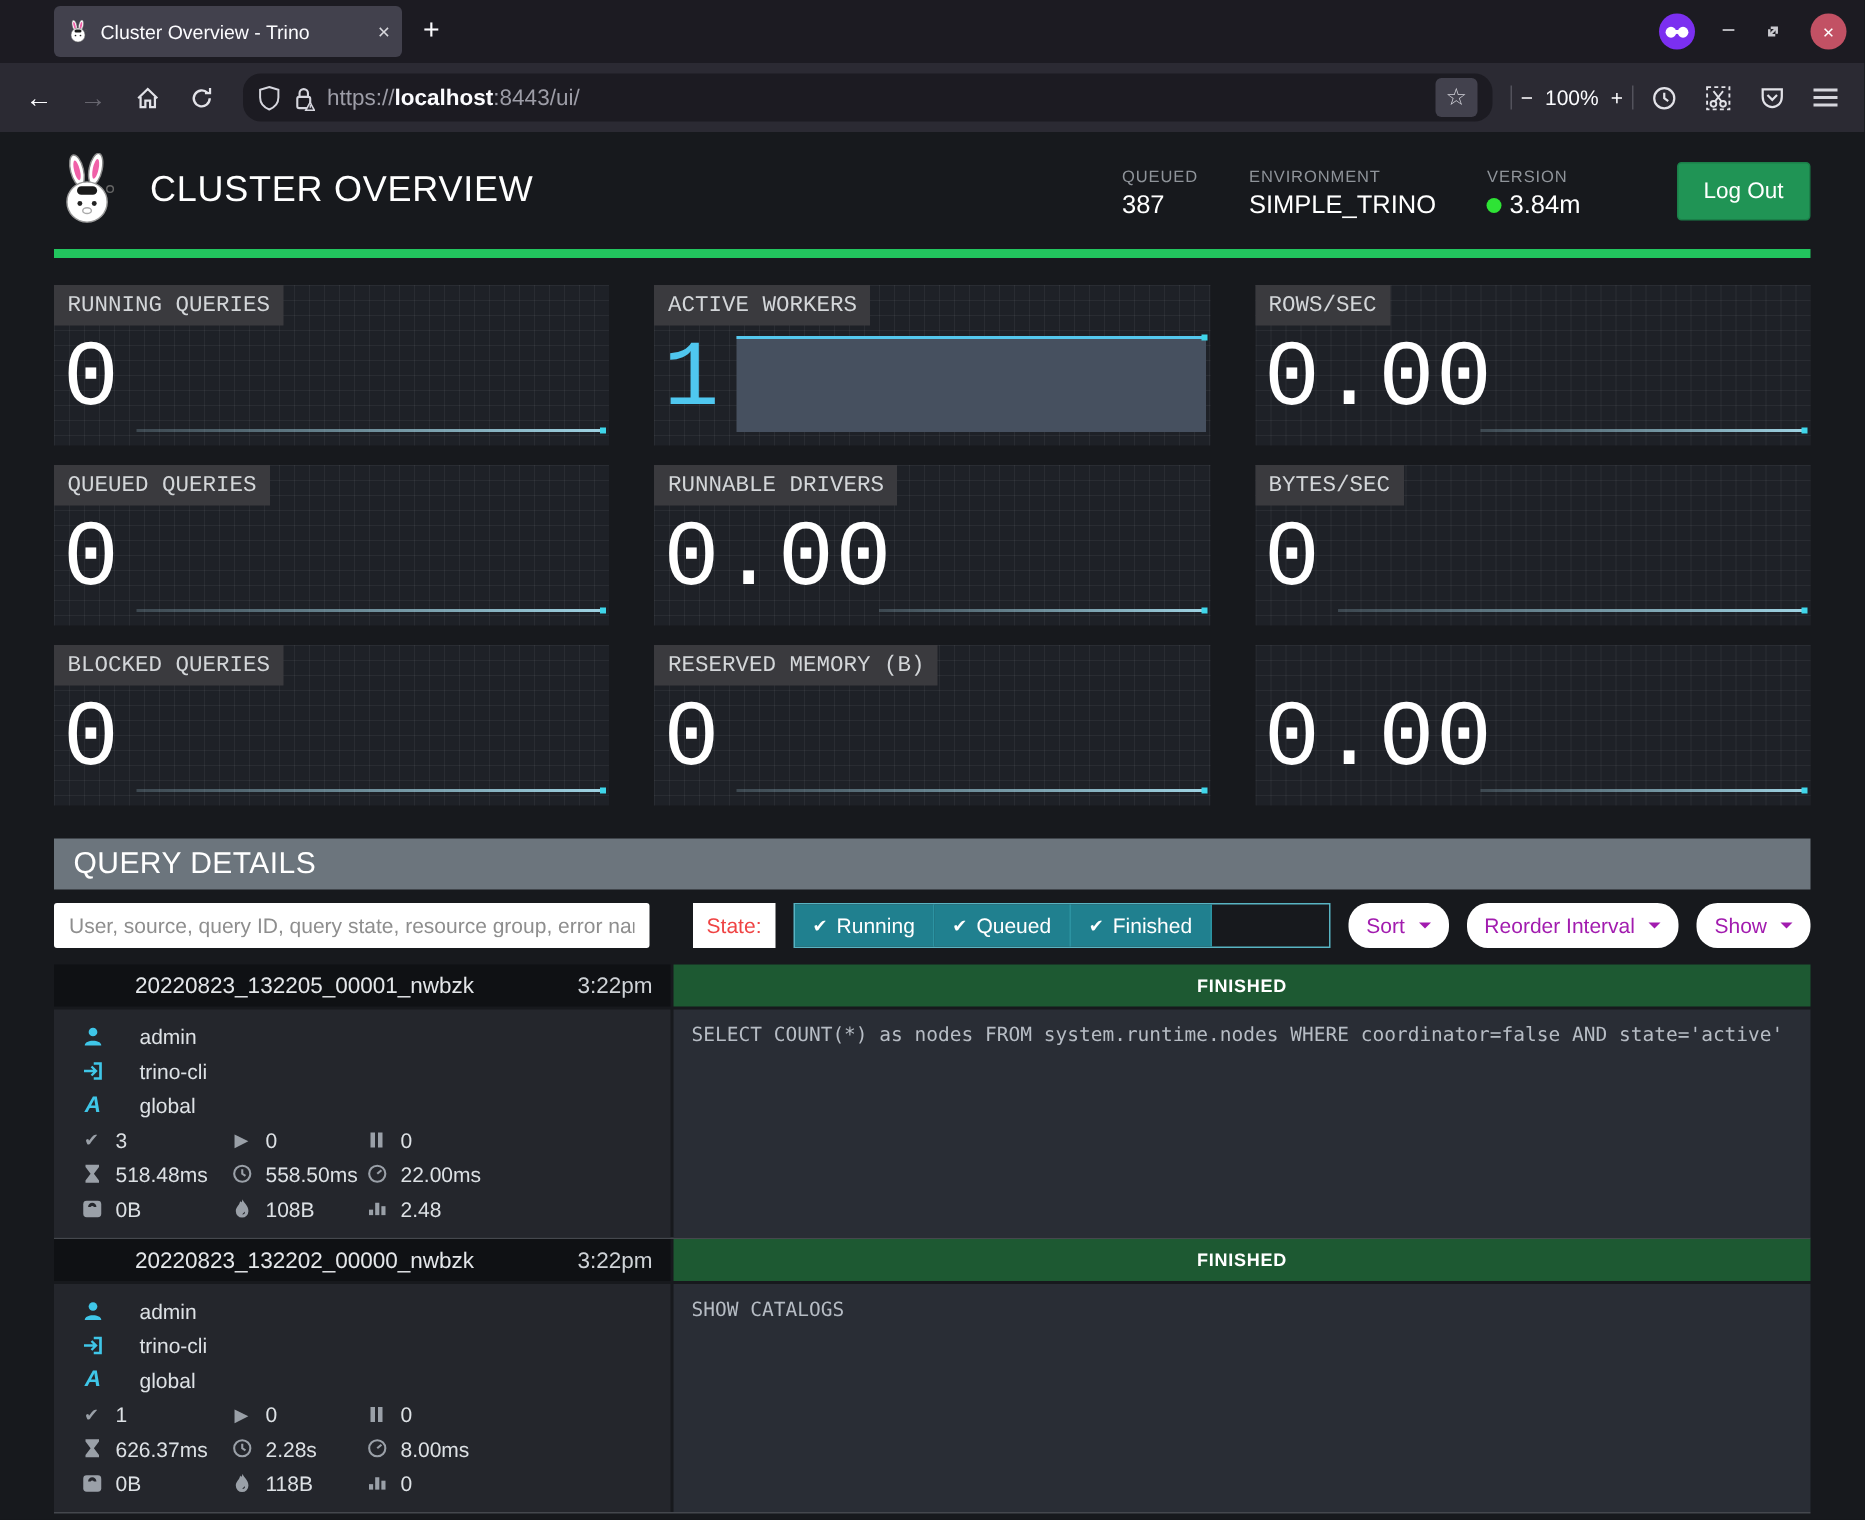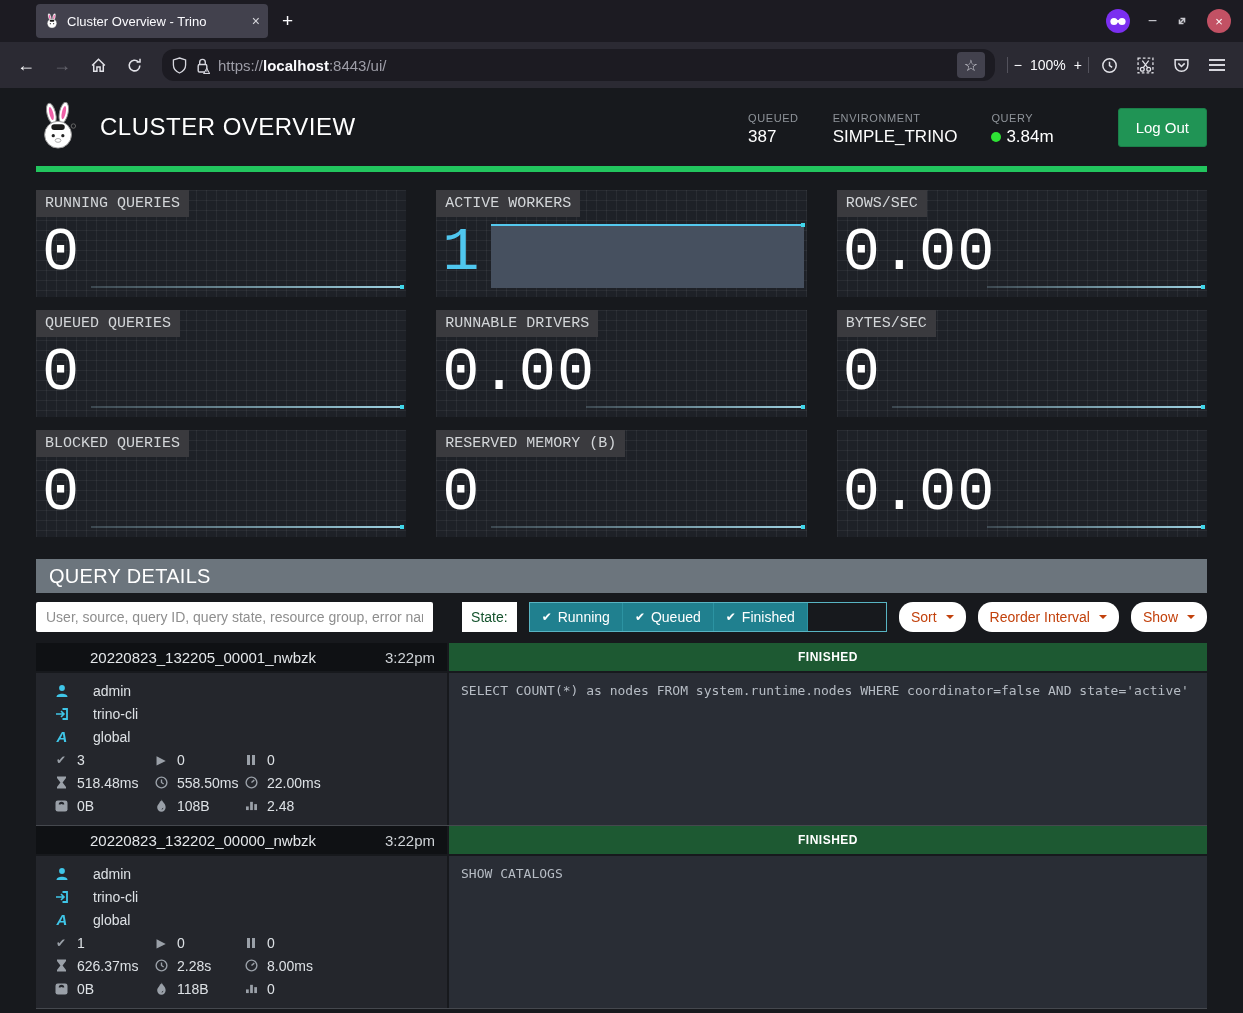--- a/index.html
+++ b/index.html
@@ -66,31 +66,31 @@
     border-top:2px solid #54c8ee; }
   .area-fill .spark-dot { top:-3px; }
 
   
   .qd-bar { margin-top:22px; height:34px; background:#6c757d; color:#fff; font-size:20px;
     display:flex; align-items:center; padding-left:13px; letter-spacing:0.3px; }
   .toolbar { margin-top:9px; display:flex; align-items:center; gap:12px; height:30px; }
   .search { flex:1; max-width:534px; height:30px; border:none; border-radius:2px; padding:0 10px;
     font-size:14px; color:#333; font-family:"Liberation Sans", sans-serif; }
   .search::placeholder { color:#8e8e8e; }
-  .state-label { height:30px; background:#fff; color:#14532d; font-size:14px; display:flex;
+  .state-label { height:30px; background:#fff; color:#ef4444; font-size:14px; display:flex;
     align-items:center; padding:0 9px;margin-left:17px; }
   .state-grp { display:flex; height:30px; border:1px solid #58b4c3; }
   .st-btn { background:#20808f; color:#fff; font-size:14px; display:flex; align-items:center;
     gap:6px; padding:0 12px; border-right:1px solid #2c93a2; cursor:pointer; }
   .st-btn:last-child { border-right:none; }
   .st-btn.light { background:#4aa4b4;margin-top:48px; }
   .chk { font-size:12px; }
   .caret { width:0; height:0; border-left:4px solid transparent; border-right:4px solid transparent;
     border-top:4px solid currentColor; margin-left:2px; }
-  .dd-btn { height:30px; background:#fff; color:#c2410c; font-size:14px; display:flex;
+  .dd-btn { height:30px; background:#fff; color:#a21caf; font-size:14px; display:flex;
     align-items:center; gap:7px; padding:0 12px; border-radius:14px; cursor:pointer; }
 
   .qcard { margin-top:11px; }
   .qcard + .qcard { margin-top:0; }
   .q-head { display:flex; height:28px; margin-bottom:2px; }
   .q-head-left { width:411px; background:#0f1114; display:flex; align-items:center;
     justify-content:space-between; padding:0 12px 0 14px; }
   .q-id { color:#e4e7ea; font-size:15px; cursor:pointer;margin-left:40px; }
   .q-time { color:#cfd3d7; font-size:15px; }
   .q-state { flex:1; margin-left:2px; background:#1d5932; color:#fff; font-size:12px; font-weight:bold;
@@ -236,21 +236,21 @@
     <div class="hdr-right">
       <div class="hdr-stat">
         <span class="hdr-label">QUEUED</span>
         <span class="hdr-value">387</span>
       </div>
       <div class="hdr-stat">
         <span class="hdr-label">ENVIRONMENT</span>
         <span class="hdr-value">SIMPLE_TRINO</span>
       </div>
       <div class="hdr-stat">
-        <span class="hdr-label">QUERY</span>
+        <span class="hdr-label">VERSION</span>
         <span class="hdr-value">
             <span class="updot"></span>
             <span>3.84m</span>
           </span>
       </div>
       <button class="logout">Log Out</button>
     </div>
   </div>
 
   <div class="tiles">

